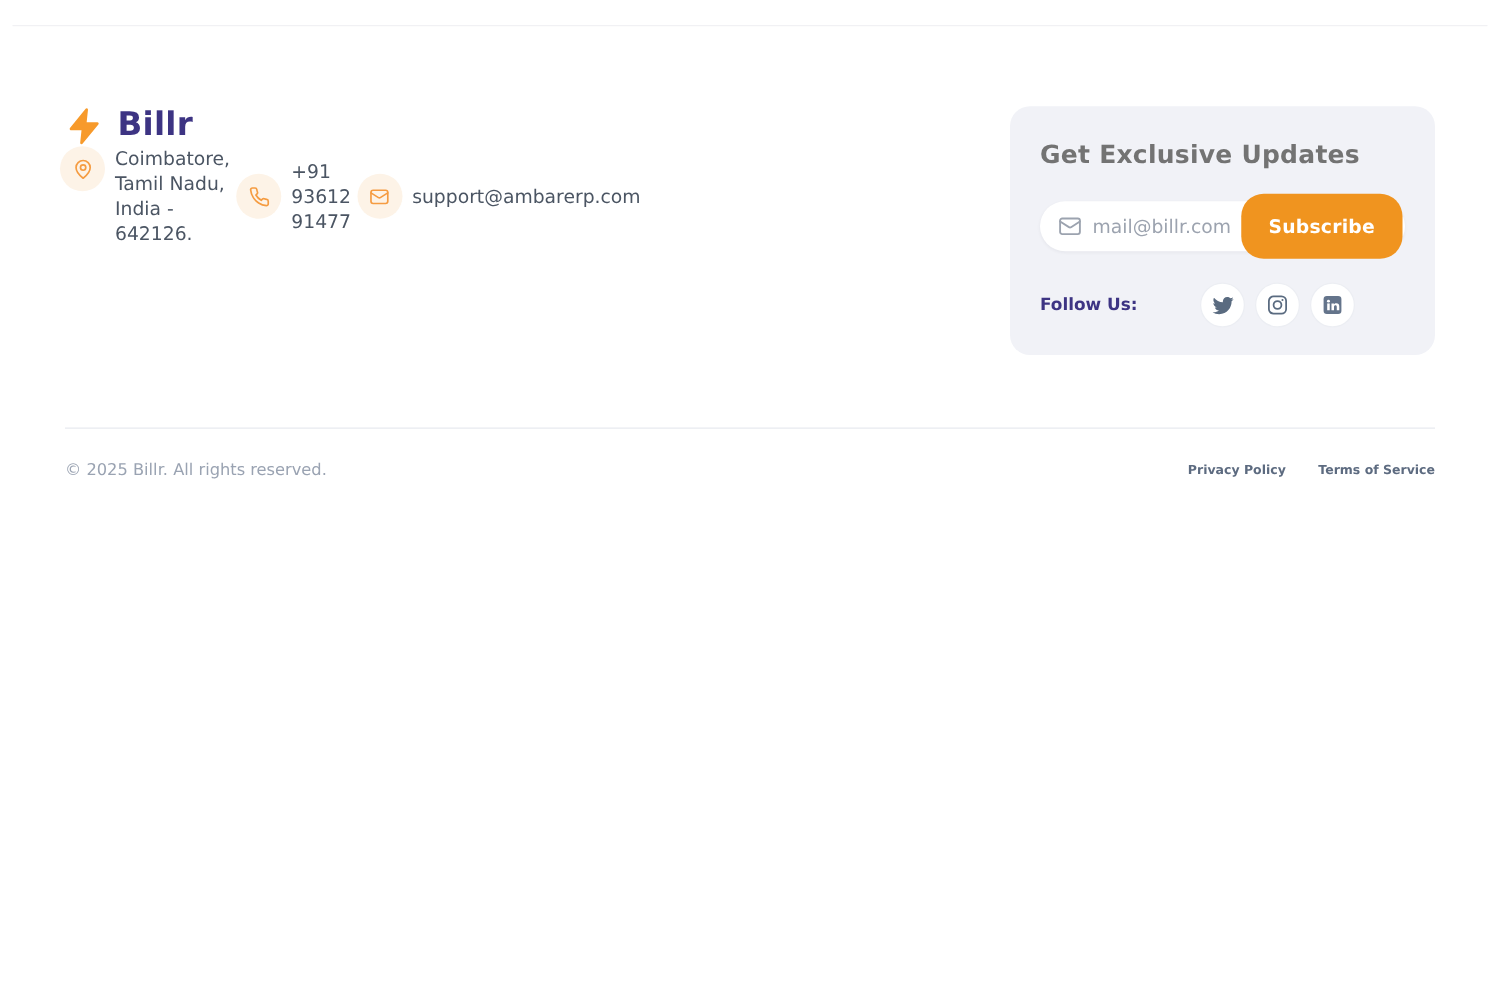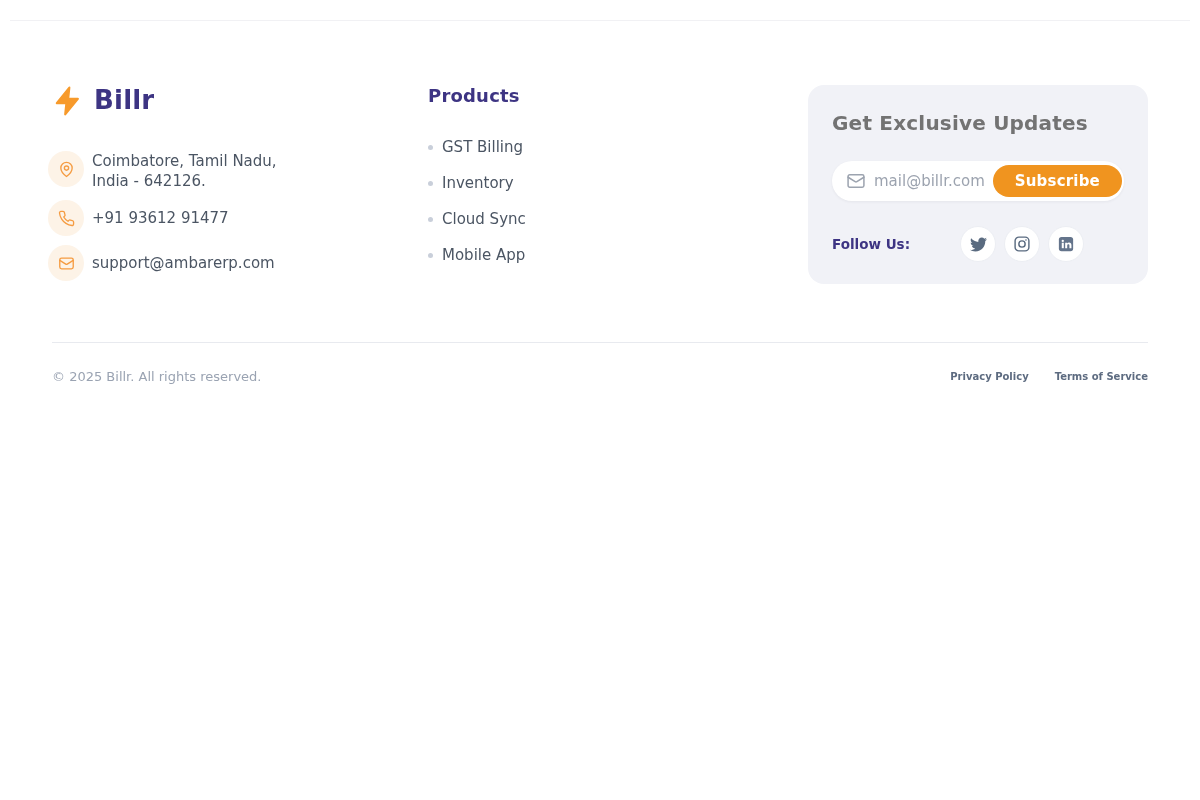--- a/index.html
+++ b/index.html
@@ -30,21 +30,21 @@
   .brand-name {
     font-size: 26px; font-weight: 700; color: #3d3483;
     letter-spacing: 0.2px;
   }
   .brand-desc {
     margin-top: 26px;
     width: 315px;
     font-size: 15px; line-height: 23px;
     color: #64748b;
   }
-  .contact-list { margin-top: 34px; display: flex; flex-direction: column; gap: 9px; }
+  .contact-list { display: flex; flex-direction: row; gap: 9px; }
   .contact-row { display: flex; align-items: center; gap: 8px; margin-left: -4px; }
   .contact-row.top-align { align-items: flex-start; }
   .contact-icon-wrap {
     width: 36px; height: 36px; border-radius: 50%;
     background: #fdf3e7;
     display: flex; align-items: center; justify-content: center;
     flex: 0 0 auto;
   }
   .contact-text {
     font-size: 15px; line-height: 20px; color: #4b5563;
@@ -93,21 +93,21 @@
   .mail-glyph { display: inline-flex; flex: 0 0 auto; margin-right: 8px; }
   .email-input {
     flex: 1 1 auto; min-width: 0;
     border: none; outline: none; background: transparent;
     font-size: 15px; color: #4b5563;
     font-family: "DejaVu Sans", "Liberation Sans", sans-serif;
   }
   .email-input::placeholder { color: #9ca3af; opacity: 1; }
   .subscribe-btn {
     flex: 0 0 auto;
-    height: 32px;
+    height: 52px;
     padding: 4px 22px;
     border: none; border-radius: 18px;
     background: #f0941f;
     color: #ffffff; font-size: 15px; font-weight: 700;
     font-family: "DejaVu Sans", "Liberation Sans", sans-serif;
     cursor: pointer;
     letter-spacing: 0.2px;
   }
   .follow-row { margin-top: 25px; display: flex; align-items: center; }
   .follow-label { font-size: 13.5px; font-weight: 700; color: #3d3483; }
@@ -183,41 +183,20 @@
             <svg width="17" height="17" viewBox="0 0 24 24" fill="none" stroke="#f59c42" stroke-width="1.9" stroke-linecap="round" stroke-linejoin="round">
               <rect x="2.5" y="4.5" width="19" height="15" rx="2.5"></rect>
                 <path d="m21.5 7.5-8.47 5.38a1.94 1.94 0 0 1-2.06 0L2.5 7.5"></path>
             </svg>
           </span>
           <div class="contact-text">support@ambarerp.com</div>
         </div>
       </div>
     </div>
 
-    <div class="links-col col-products">
-      <div class="col-title">Products</div>
-      <ul class="links-list">
-        <li>
-          <span class="dot"></span>
-          <a href="#">GST Billing</a>
-        </li>
-        <li>
-          <span class="dot"></span>
-          <a href="#">Inventory</a>
-        </li>
-        <li>
-          <span class="dot"></span>
-          <a href="#">Cloud Sync</a>
-        </li>
-        <li>
-          <span class="dot"></span>
-          <a href="#">Mobile App</a>
-        </li>
-      </ul>
-    </div>
 
 
     <div class="news-card">
       <div class="news-title">Get Exclusive Updates</div>
 
       <div class="subscribe-pill">
         <span class="mail-glyph">
           <svg width="20" height="20" viewBox="0 0 24 24" fill="none" stroke="#9ca3af" stroke-width="1.8" stroke-linecap="round" stroke-linejoin="round">
             <rect x="2.5" y="4.5" width="19" height="15" rx="2"></rect>
               <path d="m21.5 7.5-8.47 5.38a1.94 1.94 0 0 1-2.06 0L2.5 7.5"></path>

